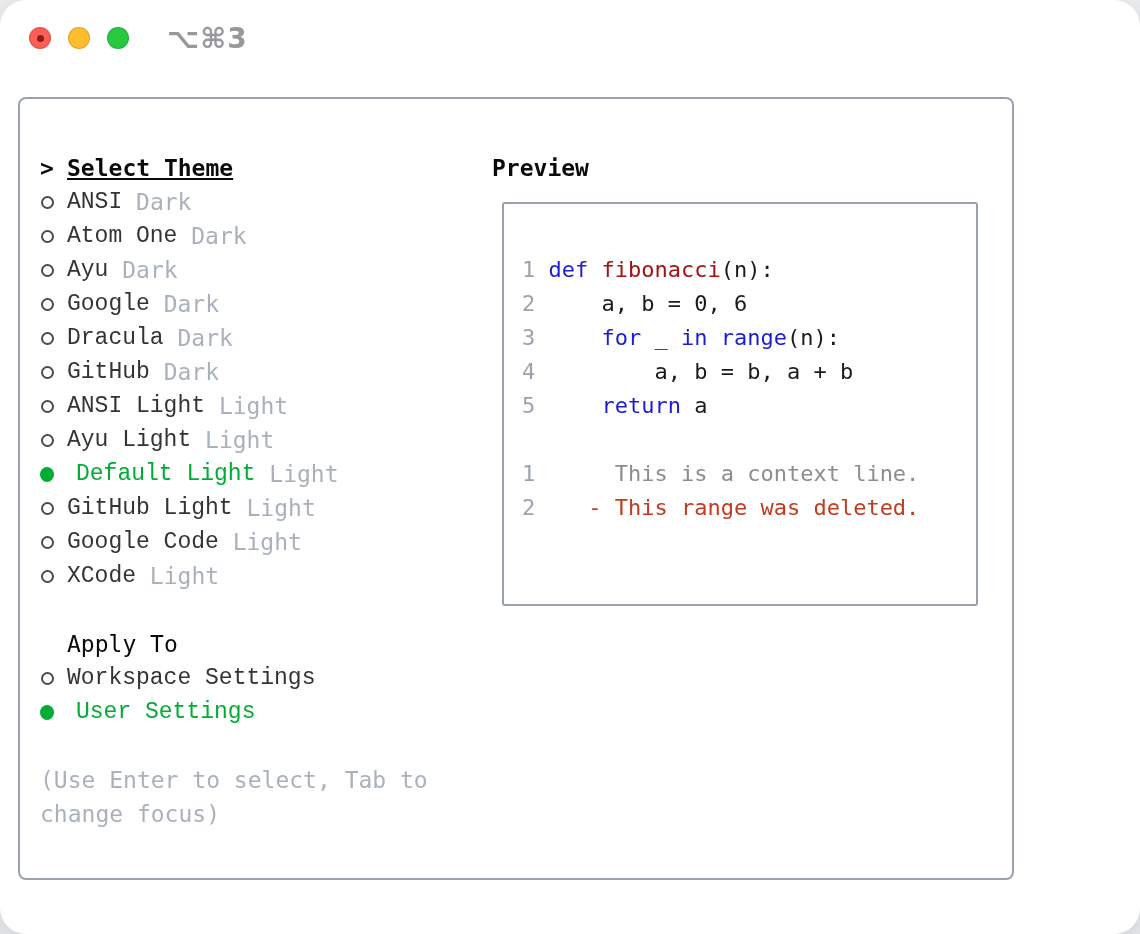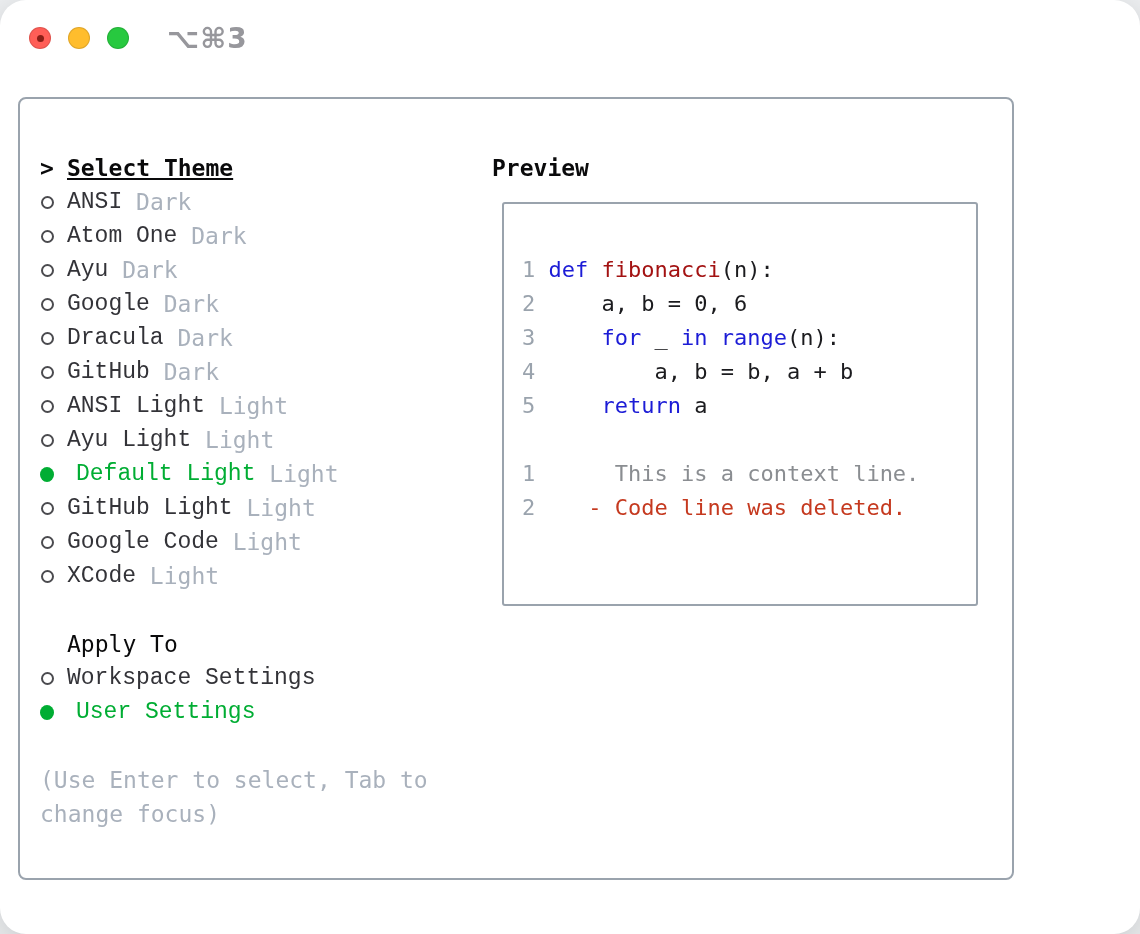--- a/index.html
+++ b/index.html
@@ -223,18 +223,18 @@
     <div class="right-col">
       <div class="preview-label">Preview</div>
       <div id="preview-box" class="preview-box">
           <div class="pline"><span class="tk-num">1 </span><span class="tk-kw">def</span><span class="tk-p"> </span><span class="tk-fn">fibonacci</span><span class="tk-p">(n):</span></div>
           <div class="pline"><span class="tk-num">2 </span><span class="tk-p">    a, b = 0, 6</span></div>
           <div class="pline"><span class="tk-num">3 </span><span class="tk-p">    </span><span class="tk-kw">for</span><span class="tk-p"> _ </span><span class="tk-kw">in</span><span class="tk-p"> </span><span class="tk-kw">range</span><span class="tk-p">(n):</span></div>
           <div class="pline"><span class="tk-num">4 </span><span class="tk-p">        a, b = b, a + b</span></div>
           <div class="pline"><span class="tk-num">5 </span><span class="tk-p">    </span><span class="tk-kw">return</span><span class="tk-p"> a</span></div>
           <div class="pline">&nbsp;</div>
           <div class="pline"><span class="tk-num">1 </span><span class="tk-ctx">     This is a context line.</span></div>
-          <div class="pline"><span class="tk-num">2 </span><span class="tk-del">   - Code line was deleted.</span></div>
+          <div class="pline"><span class="tk-num">2 </span><span class="tk-del">   - This range was deleted.</span></div>
         </div>
     </div>
 
   </div>
 </div>
 
 </body></html>

